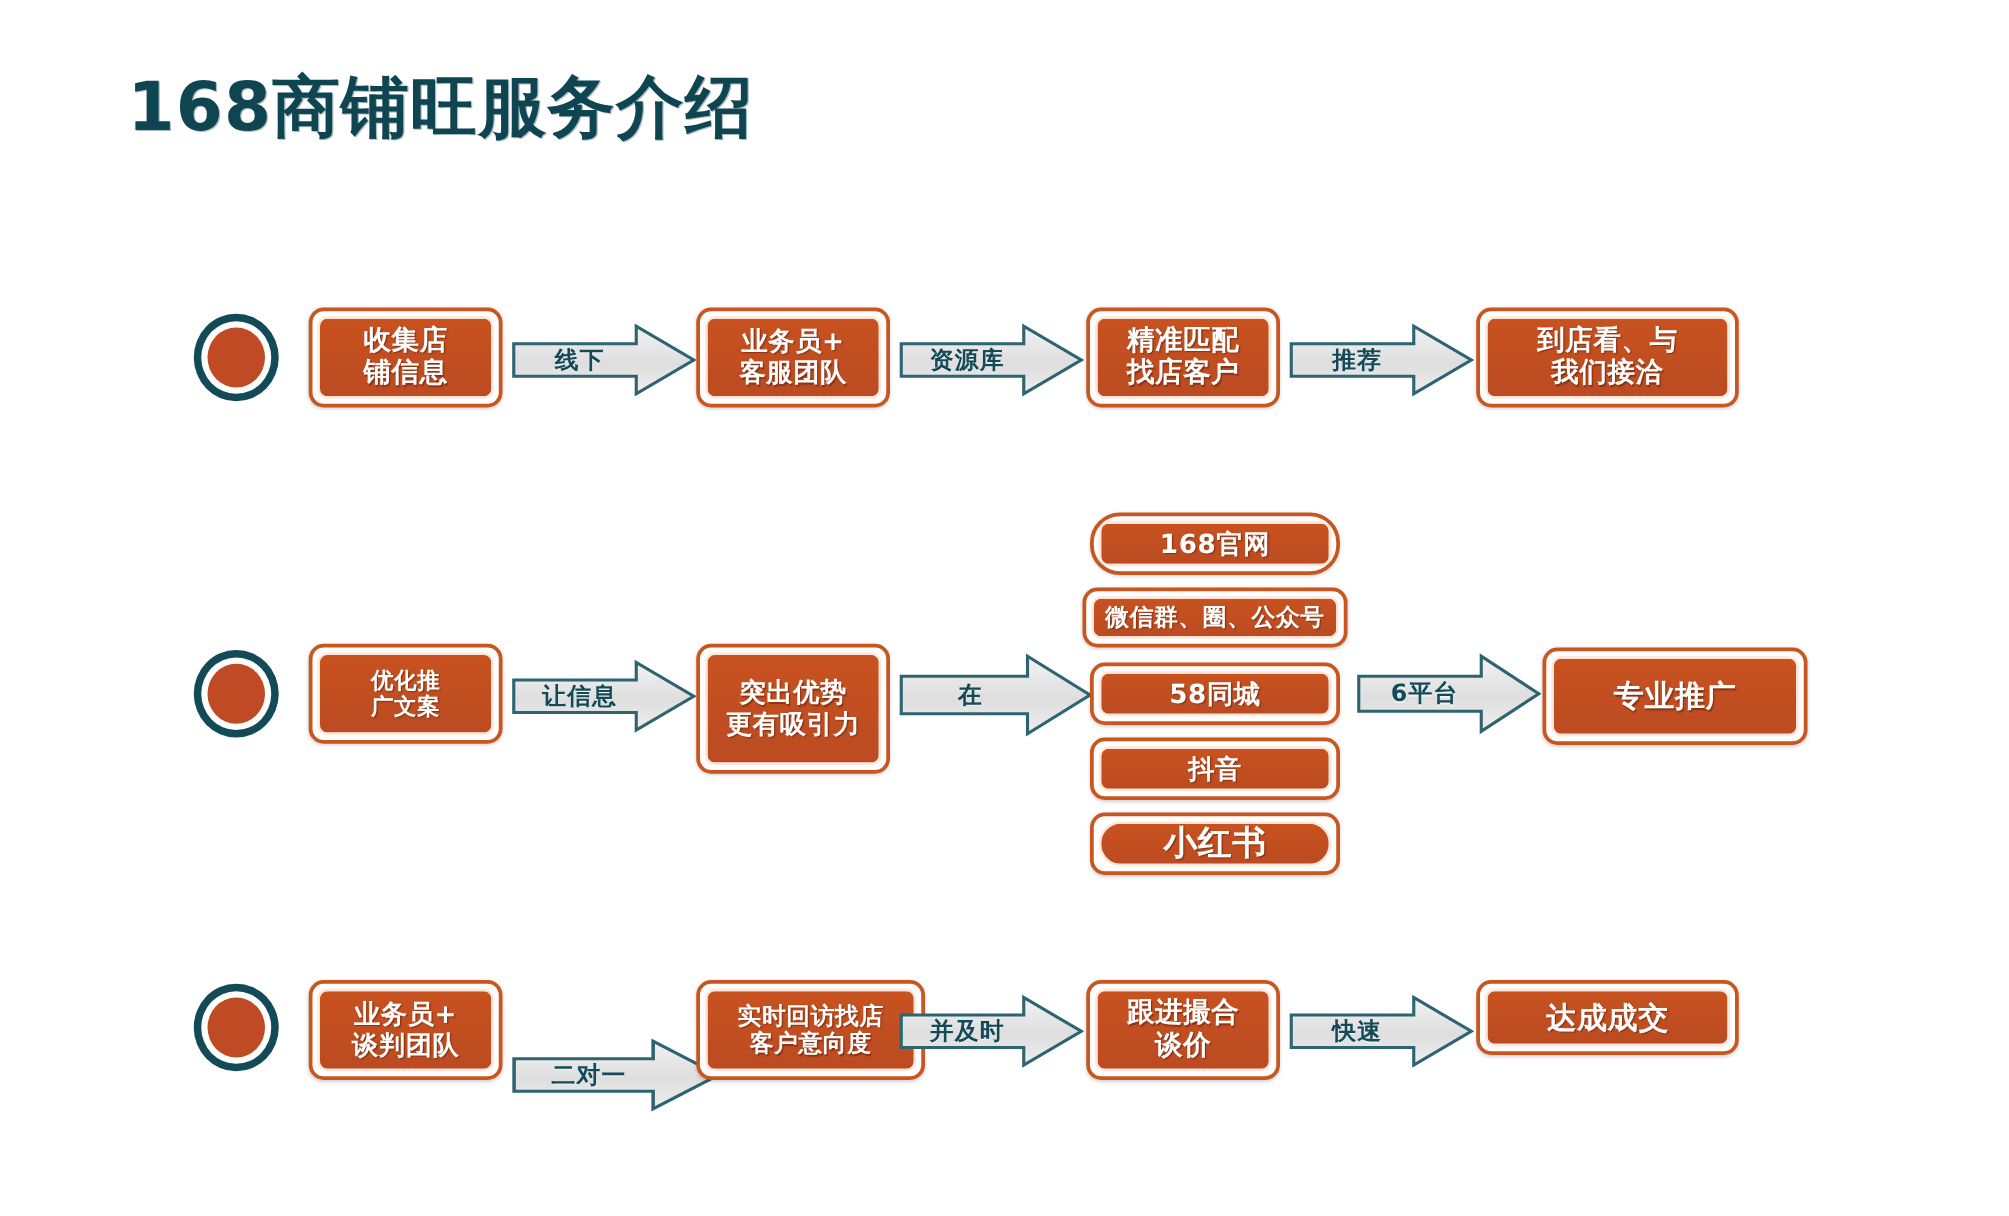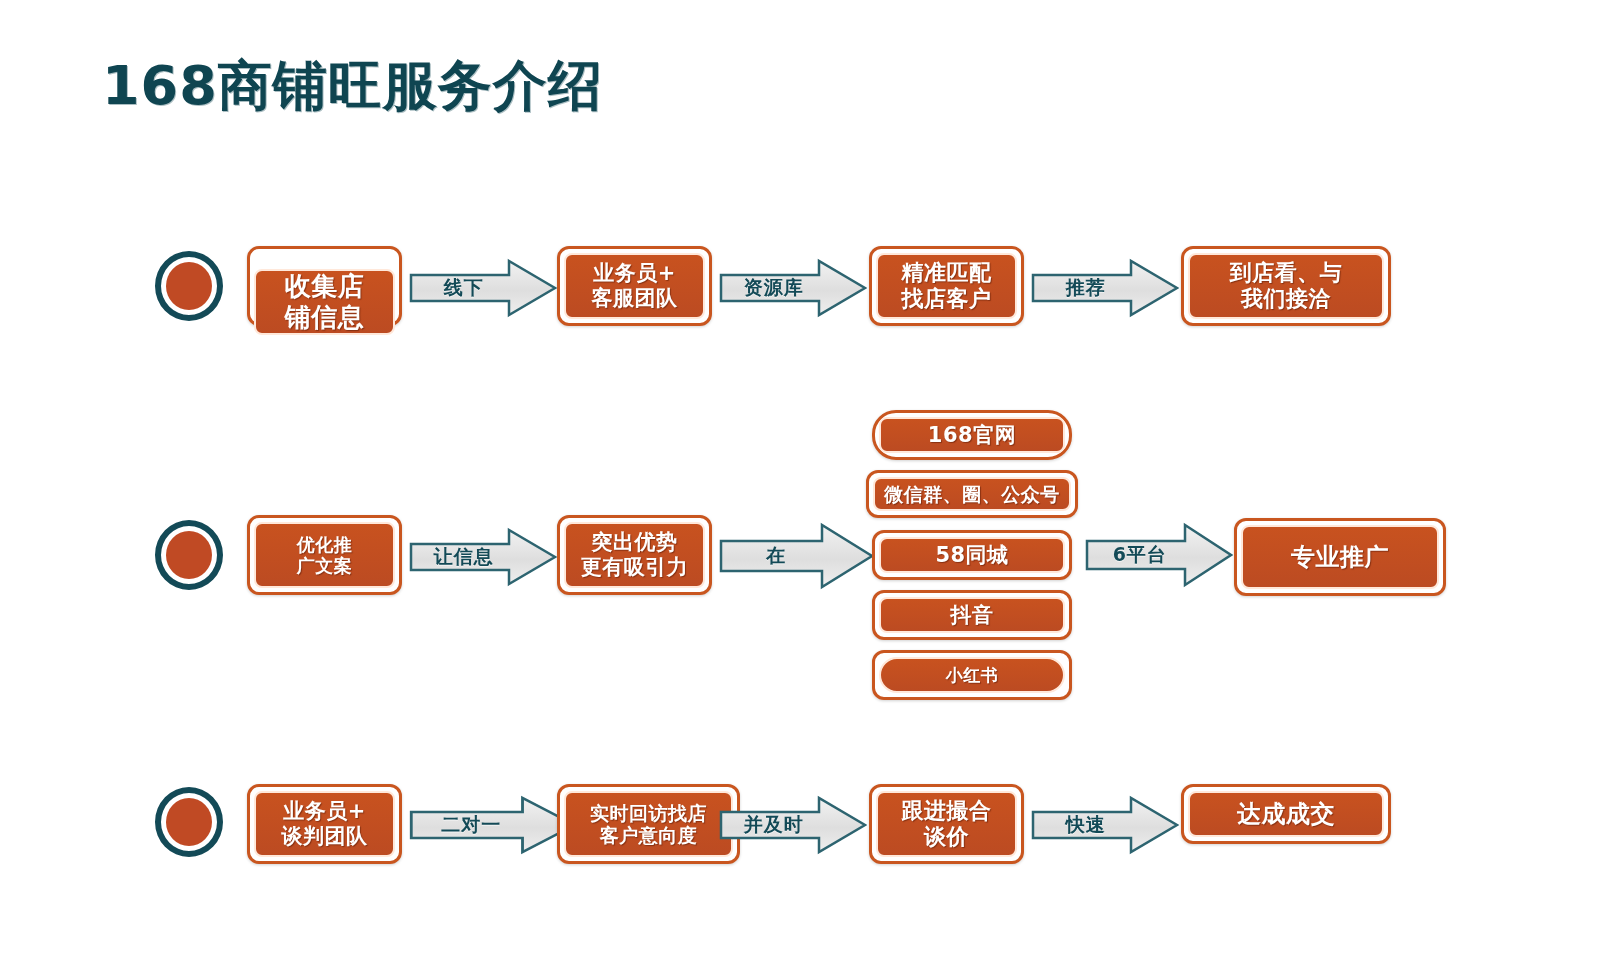--- a/index.html
+++ b/index.html
@@ -101,21 +101,21 @@
 
 <div id="slide">
 
   <div id="title">168商铺旺服务介绍</div>
 
   <div class="bullet" style="left:155px; top:251px;">
     <div class="dot"></div>
   </div>
 
   <div class="box" style="left:247px; top:246px; width:155px; height:80px;">
-    <div class="inner" style="font-size:26px;margin-top:16px;">收集店
+    <div class="inner" style="font-size:22px;">收集店
 铺信息</div>
   </div>
 
   <div class="arrow" style="left:409px; top:258px; width:148px; height:60px;">
     <svg viewBox="0 0 148 60" preserveAspectRatio="none">
       <defs>
           <linearGradient id="ag1" x1="0" y1="0" x2="0" y2="1">
         <stop offset="0%" stop-color="#f2f2f2"></stop>
             <stop offset="55%" stop-color="#dedede"></stop>
             <stop offset="100%" stop-color="#eeeeee"></stop>
@@ -164,21 +164,21 @@
 广文案</div>
   </div>
 
   <div class="arrow" style="left:409px; top:527px; width:148px; height:60px;">
     <svg viewBox="0 0 148 60" preserveAspectRatio="none">
       <polygon points="2,17 100,17 100,3 146,30 100,57 100,43 2,43" fill="url(#ag1)" stroke="#2d6470" stroke-width="2.5"></polygon>
     </svg>
     <span class="alabel">让信息</span>
   </div>
 
-  <div class="box" style="left:557px; top:515px; width:155px; height:80px;">
+  <div class="box" style="left:557px; top:515px; width:155px; height:104px;">
     <div class="inner" style="font-size:21px;">突出优势
 更有吸引力</div>
   </div>
 
   <div class="arrow" style="left:719px; top:522px; width:155px; height:68px;">
     <svg viewBox="0 0 155 68" preserveAspectRatio="none">
       <polygon points="2,19 103,19 103,3 153,34 103,65 103,49 2,49" fill="url(#ag1)" stroke="#2d6470" stroke-width="2.5"></polygon>
     </svg>
     <span class="alabel">在</span>
   </div>
@@ -189,21 +189,21 @@
   <div class="box" style="left:866px; top:470px; width:212px; height:48px;">
     <div class="inner" style="font-size:19px;">微信群、圈、公众号</div>
   </div>
   <div class="box" style="left:872px; top:530px; width:200px; height:50px;">
     <div class="inner" style="font-size:21px;">58同城</div>
   </div>
   <div class="box" style="left:872px; top:590px; width:200px; height:50px;">
     <div class="inner" style="font-size:21px;">抖音</div>
   </div>
   <div class="box" style="left:872px; top:650px; width:200px; height:50px;">
-    <div class="inner" style="font-size:17px;border-radius:18px;">小红书</div>
+    <div class="inner" style="font-size:27px;border-radius:18px;">小红书</div>
   </div>
 
   <div class="arrow" style="left:1085px; top:522px; width:148px; height:66px;">
     <svg viewBox="0 0 148 66" preserveAspectRatio="none">
       <polygon points="2,19 100,19 100,3 146,33 100,63 100,47 2,47" fill="url(#ag1)" stroke="#2d6470" stroke-width="2.5"></polygon>
     </svg>
     <span class="alabel">6平台</span>
   </div>
 
   <div class="box" style="left:1234px; top:518px; width:212px; height:78px;">
@@ -212,21 +212,21 @@
 
   <div class="bullet" style="left:155px; top:787px;">
     <div class="dot"></div>
   </div>
 
   <div class="box" style="left:247px; top:784px; width:155px; height:80px;">
     <div class="inner" style="font-size:21px;">业务员+
 谈判团队</div>
   </div>
 
-  <div class="arrow" style="left:409px; top:795px; width:168px; height:60px;">
+  <div class="arrow" style="left:409px; top:830px; width:168px; height:60px;">
     <svg viewBox="0 0 148 60" preserveAspectRatio="none">
       <polygon points="2,17 100,17 100,3 146,30 100,57 100,43 2,43" fill="url(#ag1)" stroke="#2d6470" stroke-width="2.5"></polygon>
     </svg>
     <span class="alabel">二对一</span>
   </div>
 
   <div class="box" style="left:557px; top:784px; width:183px; height:80px;">
     <div class="inner" style="font-size:19px;">实时回访找店
 客户意向度</div>
   </div>

